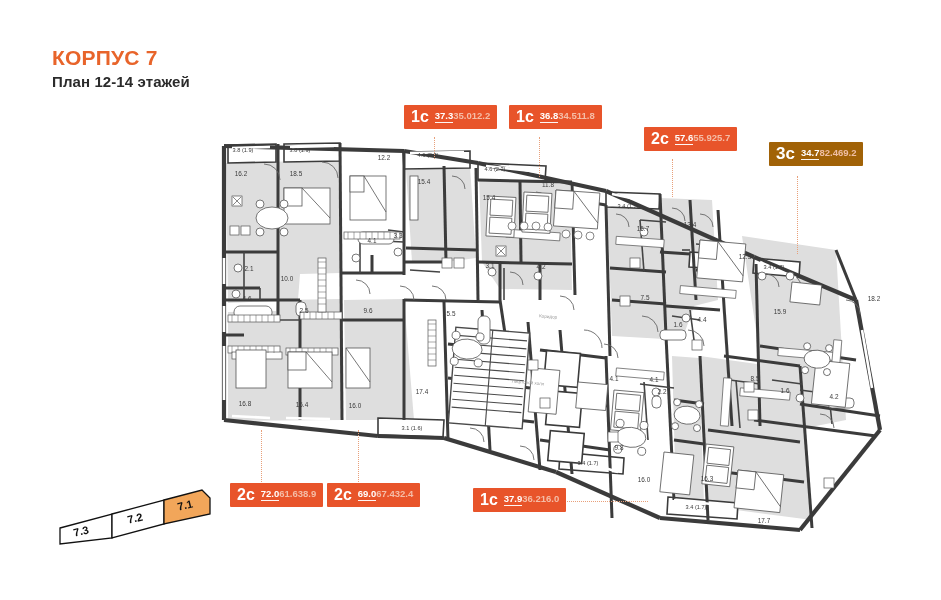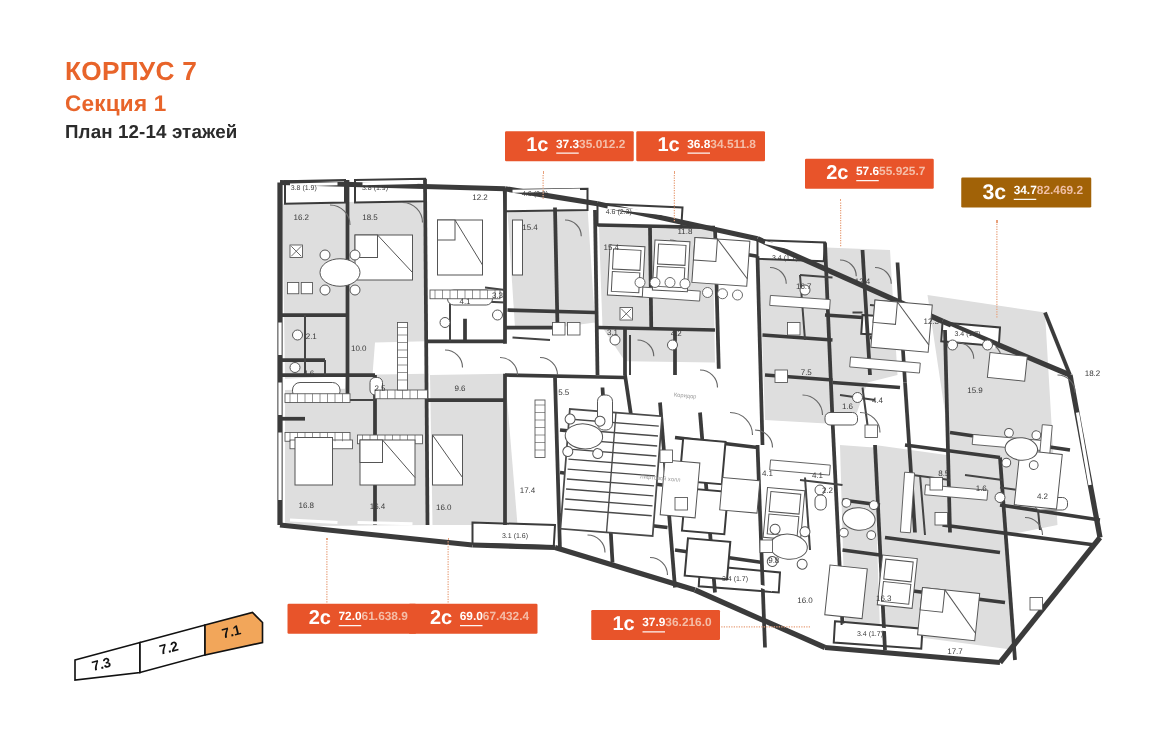--- a/index.html
+++ b/index.html
@@ -23,21 +23,21 @@
   }
   .t-plan{
     font-size:15px;font-weight:bold;color:#2b2b2b;letter-spacing:.1px;
     line-height:22px;white-space:nowrap;
   }
 
   
   .badge{
     position:absolute;background:#E8542A;color:#fff;
     display:flex;align-items:center;border-radius:1px;
-    padding:4px 7px 4px 17px;box-sizing:border-box;
+    padding:4px 7px 4px 7px;box-sizing:border-box;
   }
   .badge .b-type{
     font-size:16px;font-weight:bold;line-height:16px;margin-right:6px;
     letter-spacing:0px;
   }
   .badge.big .b-type{font-size:17px;}
   .badge .b-nums{display:flex;flex-direction:row;justify-content:center;}
   .badge .b-total{
     font-size:9.5px;font-weight:bold;line-height:9.6px;
     text-align:right;border-bottom:1px solid rgba(255,255,255,.95);
@@ -69,21 +69,20 @@
   .roomlabel.sm{font-size:5.6px;}
   .corelabel{font-size:4.6px;fill:#9a9a9a;}
 </style>
 </head>
 <body>
 
 <div id="page">
 
   <div class="title-block">
     <div class="t-corpus">КОРПУС 7</div>
-    <div class="t-section">Секция 1</div>
     <div class="t-plan">План 12-14 этажей</div>
   </div>
 
   <svg id="plan-svg" viewBox="0 0 941 600">
     <defs>
       <g id="bed-sym">
         <rect x="0" y="0" width="26" height="34" fill="#fff" stroke="#555" stroke-width="0.7"></rect>
         <path d="M0 0 L26 34 M26 0 L0 34" fill="none" stroke="#555" stroke-width="0.5" opacity="0"></path>
         <rect x="2" y="2" width="22" height="9" fill="#fff" stroke="#555" stroke-width="0.6"></rect>
       </g>

